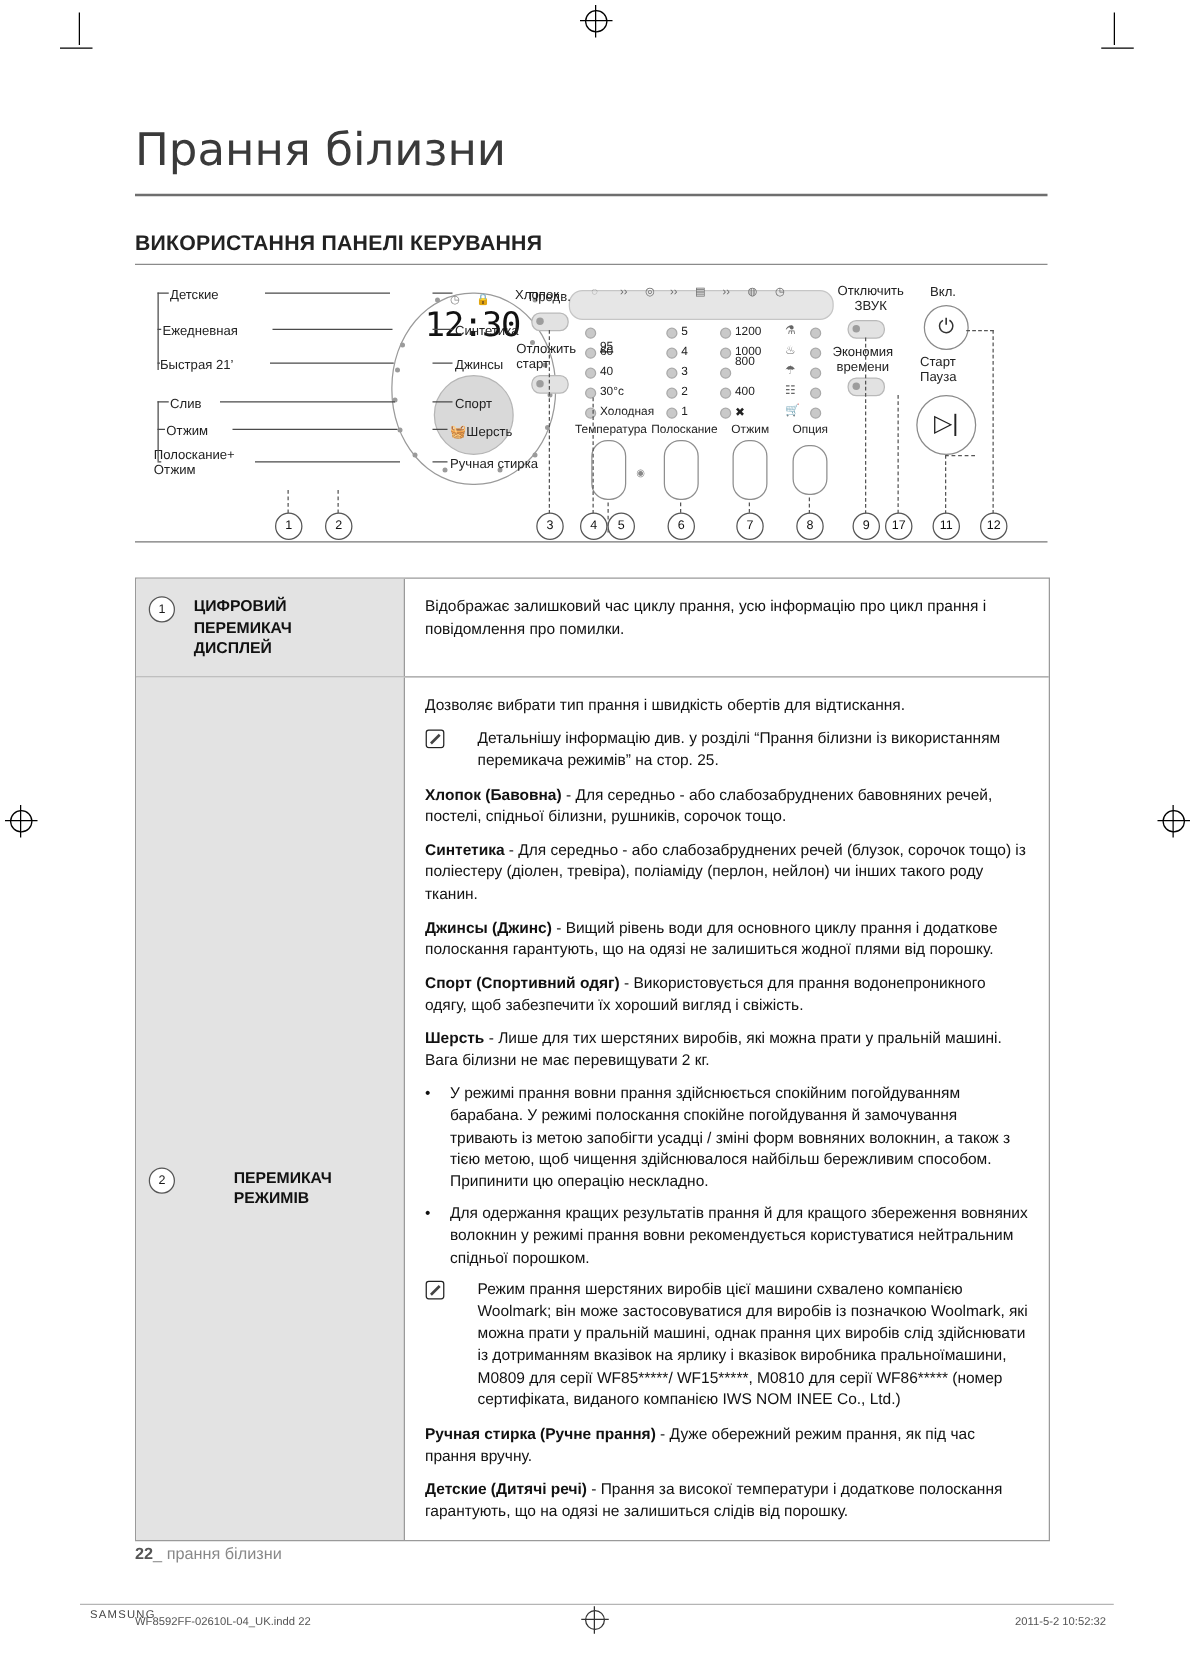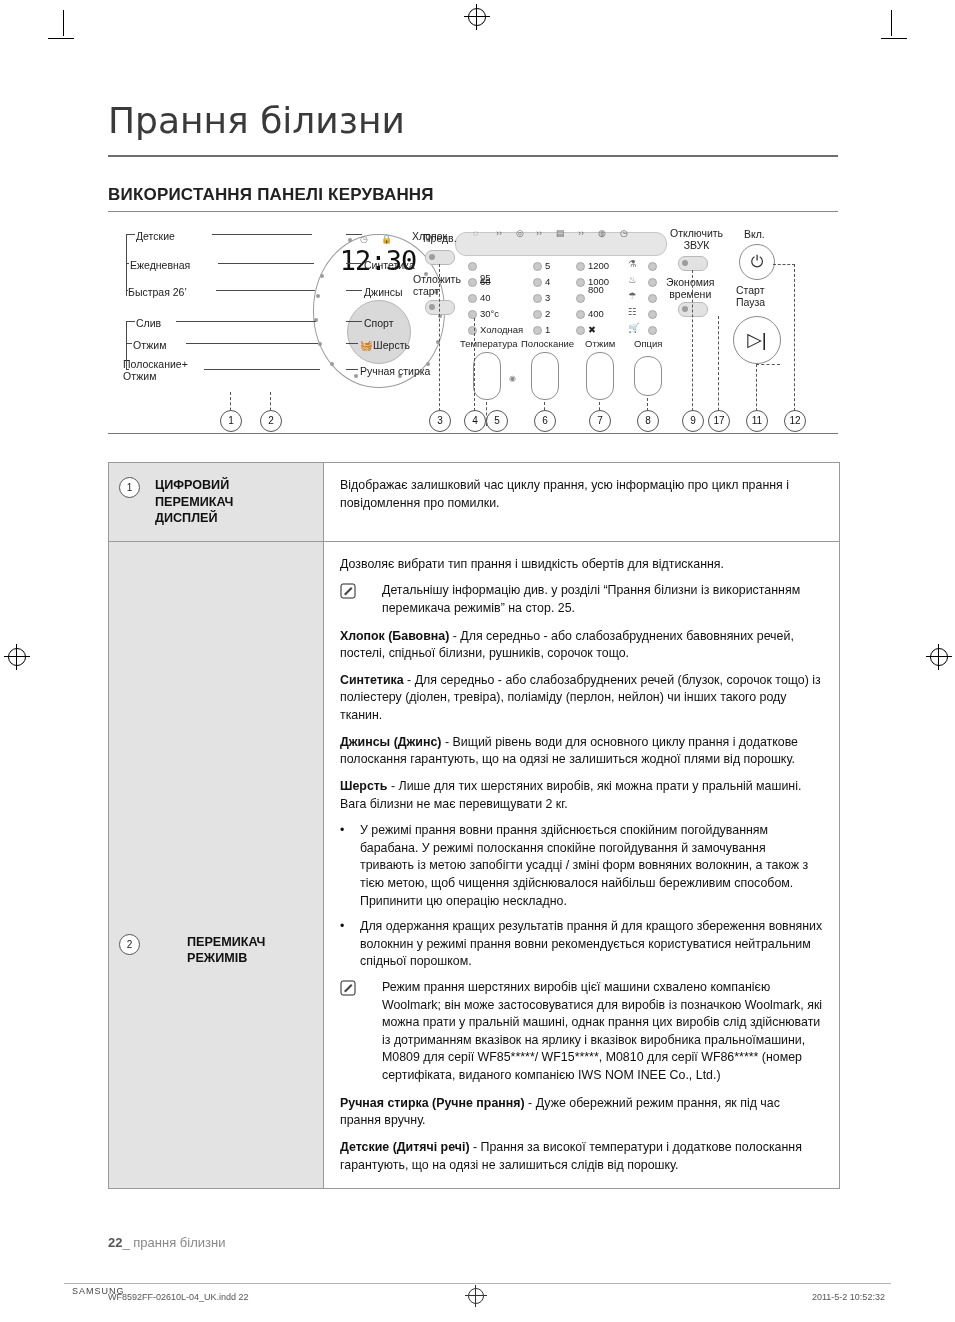--- a/index.html
+++ b/index.html
@@ -154,21 +154,21 @@
     <div class="dot" style="left:246px;top:152px;"></div>
     <div class="dot" style="left:290px;top:152px;"></div>
     <div class="dot" style="left:318px;top:140px;"></div>
     <div class="dot" style="left:328px;top:118px;"></div>
     <div class="dot" style="left:330px;top:92px;"></div>
     <div class="dot" style="left:326px;top:68px;"></div>
     <div class="dot" style="left:316px;top:50px;"></div>
 
     <div class="lbl" style="left:28px;top:8px;">Детские</div>
     <div class="lbl" style="left:22px;top:37px;">Ежедневная</div>
-    <div class="lbl" style="left:20px;top:64px;">Быстрая 26’</div>
+    <div class="lbl" style="left:20px;top:64px;">Быстрая 21’</div>
     <div class="lbl" style="left:28px;top:95px;">Слив</div>
     <div class="lbl" style="left:25px;top:117px;">Отжим</div>
     <div class="lbl" style="left:15px;top:137px;line-height:1.1;white-space:pre;"><span>Полоскание+
 Отжим</span></div>
 
     <div class="line v" style="left:18px;top:12px;height:62px;"></div>
     <div class="line h" style="left:18px;top:12px;width:9px;"></div>
     <div class="line h" style="left:18px;top:41px;width:3px;"></div>
     <div class="line h" style="left:18px;top:68px;width:2px;"></div>
     <div class="line v" style="left:18px;top:99px;height:48px;"></div>
@@ -341,20 +341,21 @@
           <div class="note">
             <div class="ni"><svg width="16" height="16" viewBox="0 0 16 16">
                 <rect x="1" y="1" width="14" height="14" rx="2" fill="none" stroke="#222" stroke-width="1"></rect>
                 <path d="M4 11 L11 4 L12.5 5.5 L5.5 12.5 Z" fill="#444"></path>
               </svg></div>
             <div class="ntxt">Детальнішу інформацію див. у розділі “Прання білизни із використанням перемикача режимів” на стор. 25.</div>
           </div>
           <p class="p"><b>Хлопок (Бавовна)</b> - Для середньо - або слабозабруднених бавовняних речей, постелі, спідньої білизни, рушників, сорочок тощо.</p>
           <p class="p"><b>Синтетика</b> - Для середньо - або слабозабруднених речей (блузок, сорочок тощо) із поліестеру (діолен, тревіра), поліаміду (перлон, нейлон) чи інших такого роду тканин.</p>
           <p class="p"><b>Джинсы (Джинс)</b> - Вищий рівень води для основного циклу прання і додаткове полоскання гарантують, що на одязі не залишиться жодної плями від порошку.</p>
+          <p class="p"><b>Спорт (Спортивний одяг)</b> - Використовується для прання водонепроникного одягу, щоб забезпечити їх хороший вигляд і свіжість.</p>
           <p class="p"><b>Шерсть</b> - Лише для тих шерстяних виробів, які можна прати у пральній машині. Вага білизни не має перевищувати 2 кг.</p>
           <div class="bullet">
             <div class="bd">•</div>
             <div class="btx">У режимі прання вовни прання здійснюється спокійним погойдуванням барабана. У режимі полоскання спокійне погойдування й замочування тривають із метою запобігти усадці / зміні форм вовняних волокнин, а також з тією метою, щоб чищення здійснювалося найбільш бережливим способом. Припинити цю операцію нескладно.</div>
           </div>
           <div class="bullet">
             <div class="bd">•</div>
             <div class="btx">Для одержання кращих результатів прання й для кращого збереження вовняних волокнин у режимі прання вовни рекомендується користуватися нейтральним спідньої порошком.</div>
           </div>
           <div class="note">

